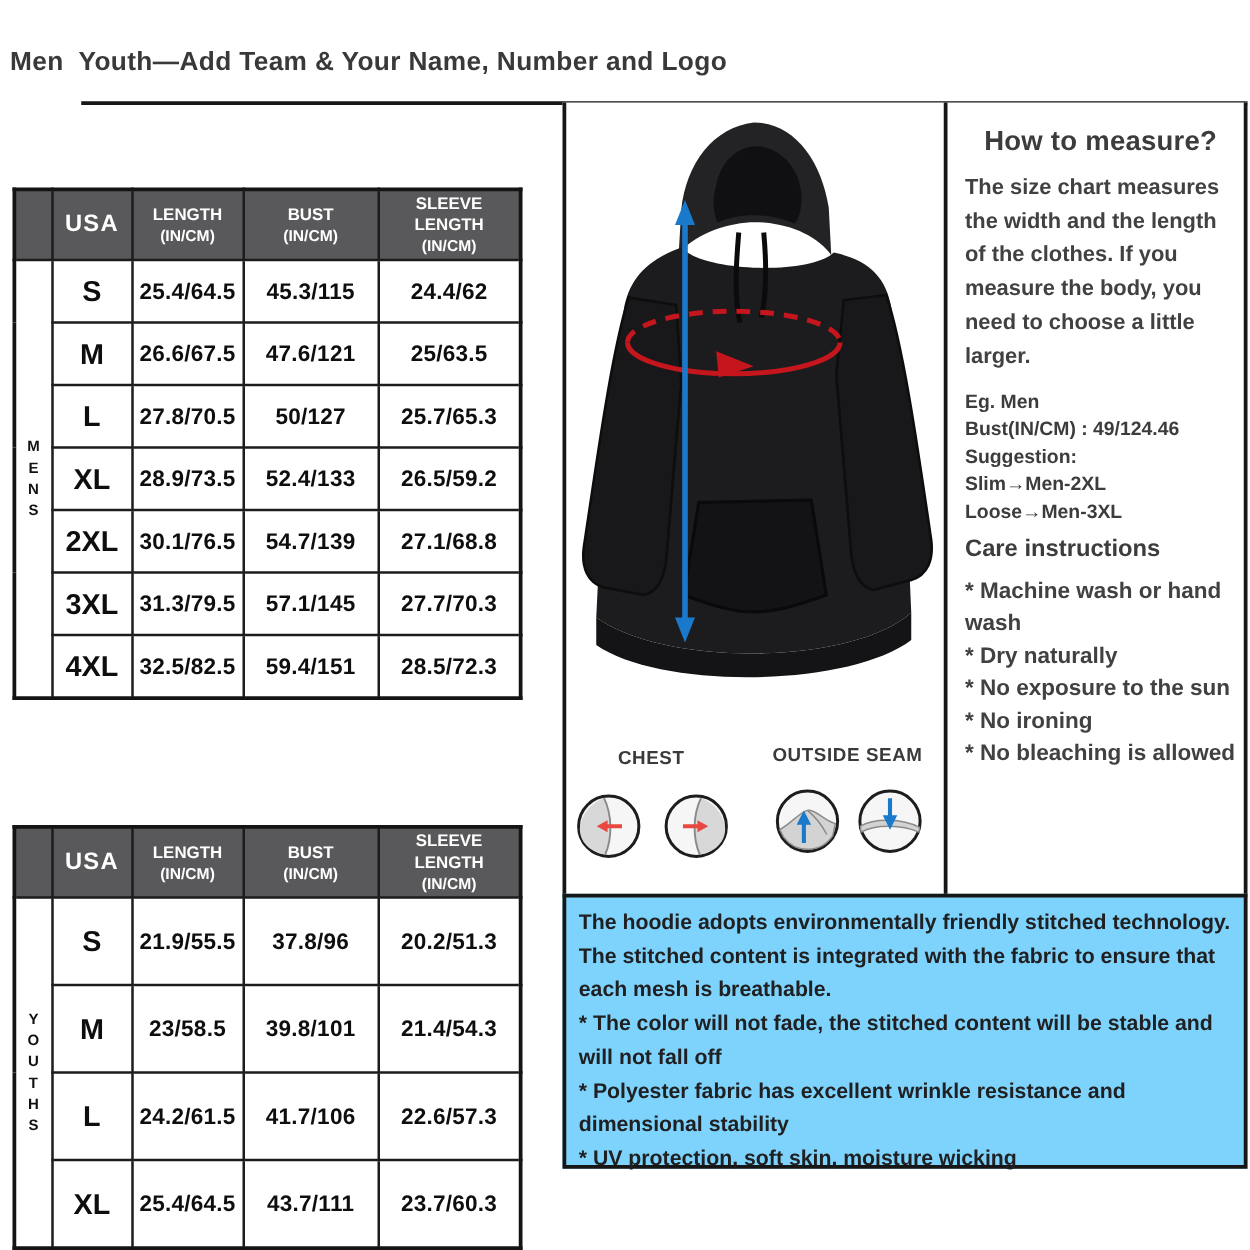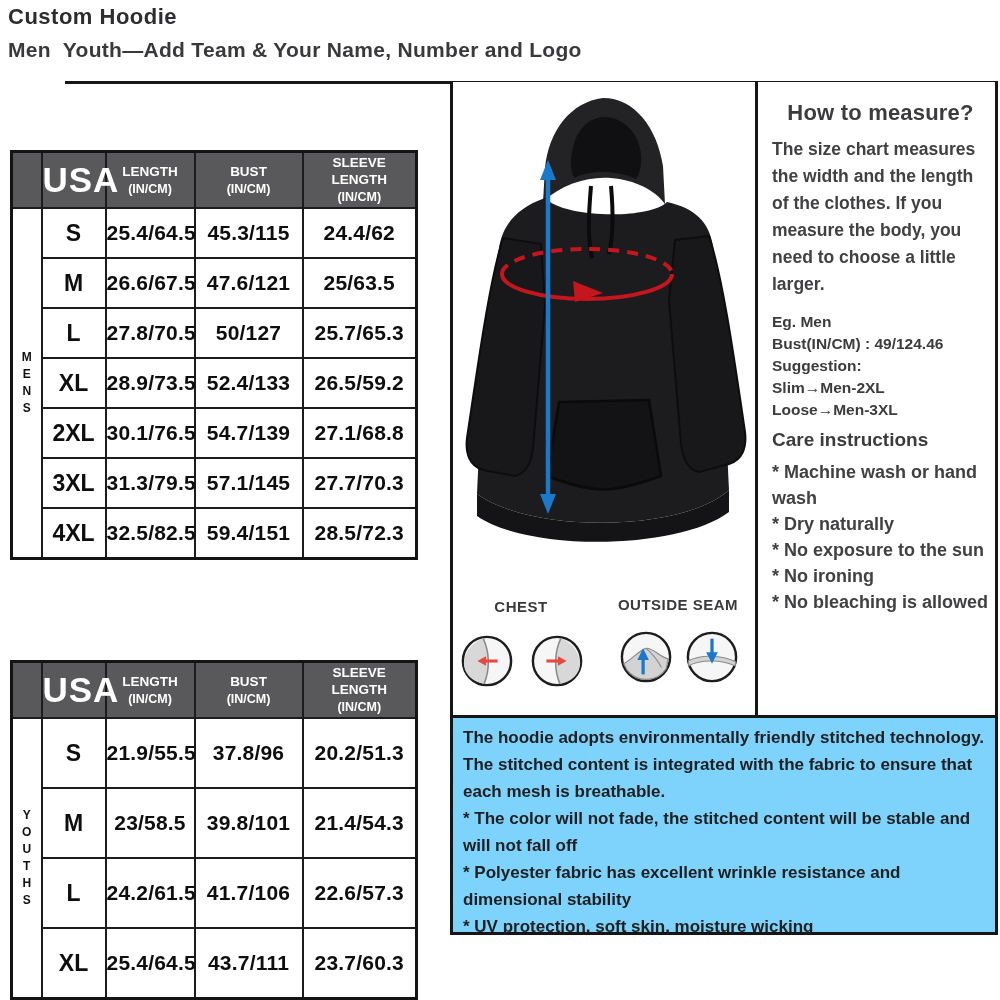--- a/index.html
+++ b/index.html
@@ -9,27 +9,27 @@
   }
   
   .title{position:absolute;left:8px;top:4px;font-size:22px;font-weight:bold;color:#2d2d2f;letter-spacing:.5px;}
   .subtitle{position:absolute;left:8px;top:38px;font-size:21px;font-weight:bold;color:#39393b;white-space:pre-wrap;letter-spacing:.3px;}
   .top-rule{position:absolute;left:65px;top:81px;width:933px;height:3px;background:#161616;}
 
   
   table.size{border-collapse:collapse;table-layout:fixed;position:absolute;left:10px;background:#fff;border:3px solid #141414;}
   table.size td,table.size th{border:2px solid #1c1c1c;padding:0;text-align:center;vertical-align:middle;}
   table.size tr.head th{background:#59595b;color:#fff;border-color:#1c1c1c;height:54px;}
-  th.corner{font-size:35px;font-weight:bold;letter-spacing:1px;}
+  th.corner{font-size:19px;font-weight:bold;letter-spacing:1px;}
   th.colhead{font-size:13.5px;font-weight:bold;line-height:17px;}
   th.colhead .sub{font-size:12.5px;font-weight:bold;}
   td.grp{width:30px;background:#fff;}
   .vlabel{width:15px;margin:0 auto;word-break:break-all;font-size:12px;line-height:17px;font-weight:bold;color:#111;text-align:center;}
   td.sz{font-size:23px;font-weight:bold;color:#0e0e0e;}
-  td.val{font-size:21px;font-weight:bold;color:#0e0e0e;letter-spacing:.2px;margin-left:36px;}
+  td.val{font-size:18px;font-weight:bold;color:#0e0e0e;letter-spacing:.2px;margin-left:36px;}
   #mens-table{top:150px;width:408px;}
   #mens-table td{height:48px;}
   #youth-table{top:660px;width:408px;}
   #youth-table td{height:68px;}
   col.c-grp{width:30px}col.c-size{width:64px}col.c-len{width:89px}col.c-bust{width:108px}col.c-slv{width:114px}
 
   
   .top-panels{position:absolute;left:450px;top:82px;width:548px;height:636px;border-left:3px solid #161616;border-right:3px solid #161616;box-sizing:border-box;background:#fff;}
   .hoodie-panel{position:absolute;left:0;top:0;width:302px;height:636px;}
   .hoodie-svg{position:absolute;left:0;top:4px;}
@@ -51,21 +51,20 @@
 
   
   .bottom-box{position:absolute;left:450px;top:715px;width:548px;height:220px;border:3px solid #161616;box-sizing:border-box;background:#7dd3fc;padding:6px 8px 0 10px;}
   .bottom-box p{margin:0;font-size:17px;line-height:27px;font-weight:bold;color:#202022;}
 </style>
 </head>
 <body>
 
 <div class="page">
 
-  <div class="title">Custom Hoodie</div>
   <div class="subtitle">Men  Youth—Add Team &amp; Your Name, Number and Logo</div>
   <div class="top-rule"></div>
 
   <table class="size" id="mens-table">
     <colgroup>
         <col class="c-grp">
         <col class="c-size">
         <col class="c-len">
         <col class="c-bust">
         <col class="c-slv">

